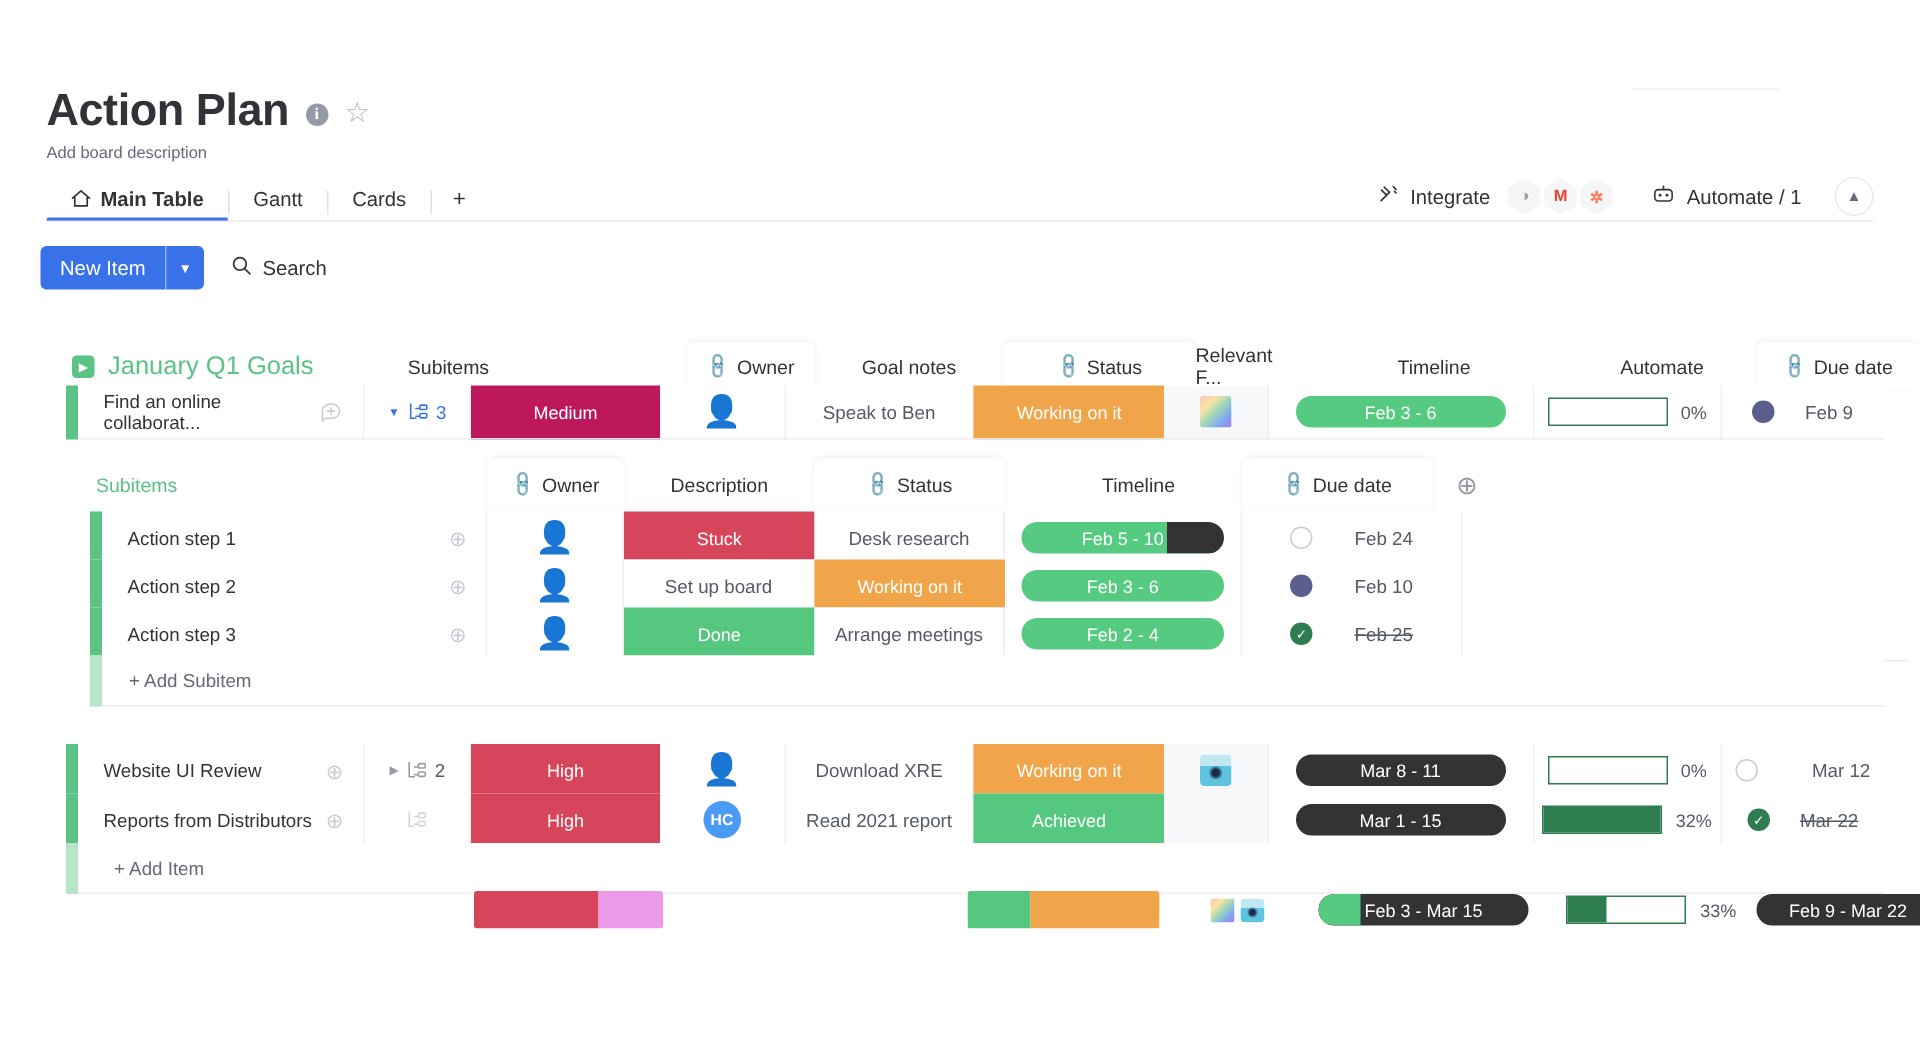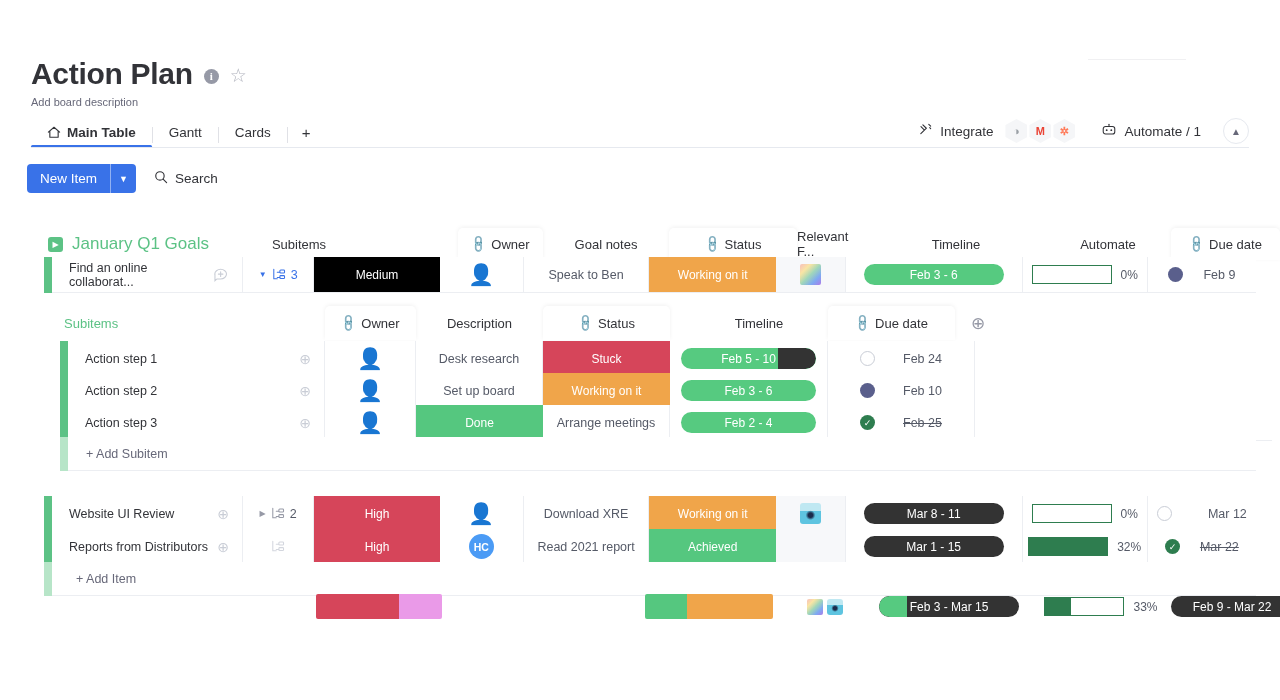--- a/index.html
+++ b/index.html
@@ -316,21 +316,21 @@
       <span class="subtree" style="color:#3972e8">
         <span style="font-size:8px">▼</span>
         <svg width="14" height="13" viewBox="0 0 16 15">
             <path d="M2 1.5 v11 h4 M6 5 h3 M6 11 h3" fill="none" stroke="#3972e8" stroke-width="1.2" stroke-linecap="round"></path>
             <rect x="9" y="2.4" width="5.4" height="3.4" rx="1" fill="none" stroke="#3972e8" stroke-width="1.2"></rect>
             <rect x="9" y="8.8" width="5.4" height="3.4" rx="1" fill="none" stroke="#3972e8" stroke-width="1.2"></rect>
           </svg>
         <span>3</span>
       </span>
     </div>
-    <div class="cell statuscell" style="width:126px;background:#000000">
+    <div class="cell statuscell" style="width:126px;background:#be185d">
       <span>Medium</span>
     </div>
     <div class="cell" style="width:85px">
       <span class="avatar-glyph">👤</span>
     </div>
     <div class="cell" style="width:126px">
       <span>Speak to Ben</span>
     </div>
     <div class="cell statuscell" style="width:128px;background:#f0a54a">
       <span>Working on it</span>
@@ -383,25 +383,25 @@
 
   <div class="row" style="top:341px;width:1212px;left:60px">
     <div class="accent"></div>
     <div class="cell name" style="width:257px">
       <span>Action step 1</span>
       <span class="chat-plus">⊕</span>
     </div>
     <div class="cell" style="width:91px">
       <span class="avatar-glyph">👤</span>
     </div>
+    <div class="cell statuscell" style="width:127px;background:#d6455a">
+      <span>Stuck</span>
+    </div>
     <div class="cell" style="width:127px">
       <span>Desk research</span>
-    </div>
-    <div class="cell statuscell" style="width:127px;background:#d6455a">
-      <span>Stuck</span>
     </div>
     <div class="cell" style="width:158px">
       <span class="pill green" style="width:135px">
         <span>Feb 5 - 10</span>
         <span class="pill-dark-tail"></span>
       </span>
     </div>
     <div class="cell" style="width:147px;gap:28px">
       <span class="dot empty"></span>
       <span>Feb 24</span>

